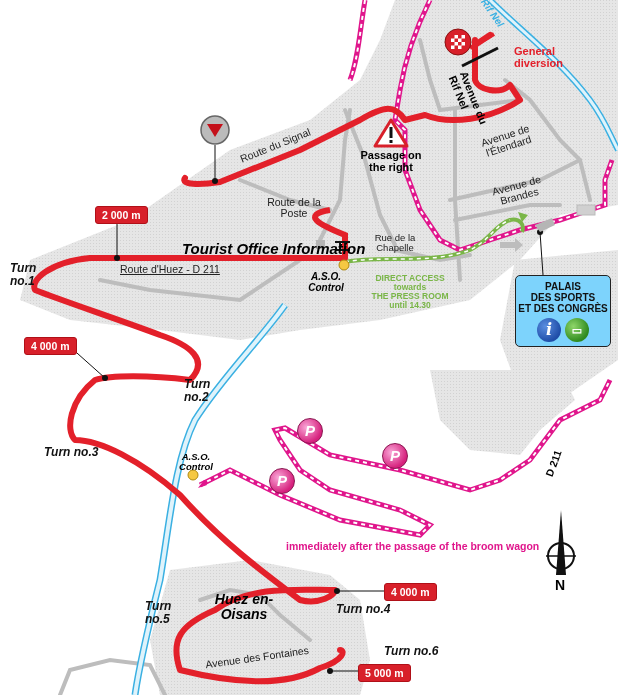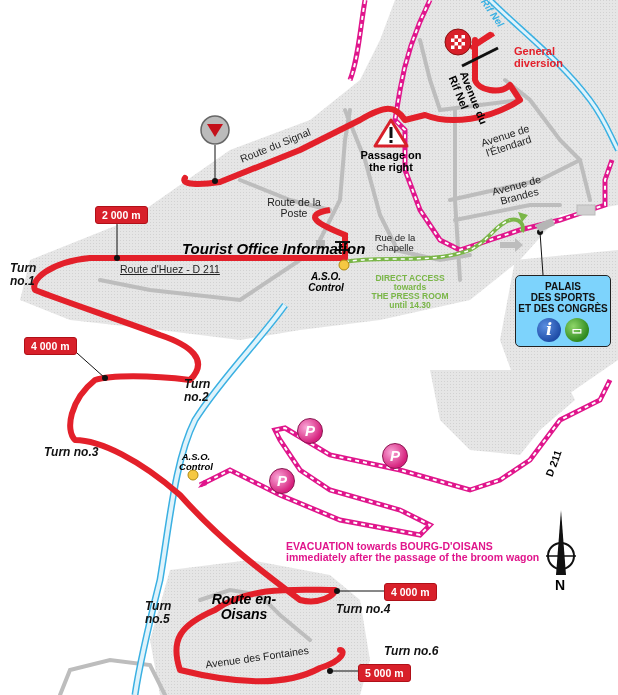--- a/index.html
+++ b/index.html
@@ -158,24 +158,23 @@
 <div class="lbl turn" style="left:44px;top:446px;">Turn no.3</div>
 <div class="lbl turn" style="left:336px;top:603px;">Turn no.4</div>
 <div class="lbl turn" style="left:145px;top:600px;width:36px;white-space:normal;">Turn no.5</div>
 <div class="lbl turn" style="left:350px;top:645px;margin-left:34px;">Turn no.6</div>
 <div class="km" style="left:95px;top:206px;">2 000 m</div>
 <div class="km" style="left:24px;top:337px;">4 000 m</div>
 <div class="km" style="left:384px;top:583px;">4 000 m</div>
 <div class="km" style="left:358px;top:664px;">5 000 m</div>
 <div class="lbl bold" style="left:540px;top:458px;font-size:10.5px;transform:rotate(-70deg);">D 211</div>
 <div class="lbl bold" style="left:286px;top:541px;font-size:10.5px;color:#e0168c;">
-  <div>EVACUATION towards BOURG-D'OISANS</div>
       <div>immediately after the passage of the broom wagon</div>
 </div>
-<div class="lbl bold center" style="left:204px;top:592px;width:80px;font-size:14px;font-style:italic;white-space:normal;">Route en-Oisans</div>
+<div class="lbl bold center" style="left:204px;top:592px;width:80px;font-size:14px;font-style:italic;white-space:normal;">Huez en-Oisans</div>
 <div class="lbl road-lbl" style="left:205px;top:652px;transform:rotate(-8deg);">Avenue des Fontaines</div>
 <div class="lbl bold" style="left:555px;top:578px;font-size:14px;">N</div>
 
 <div class="park" style="left:297px;top:418px;">P</div>
 <div class="park" style="left:382px;top:443px;">P</div>
 <div class="park" style="left:269px;top:468px;">P</div>
 
 <div class="poi-box">
   <div class="t">
         <div>PALAIS</div>

